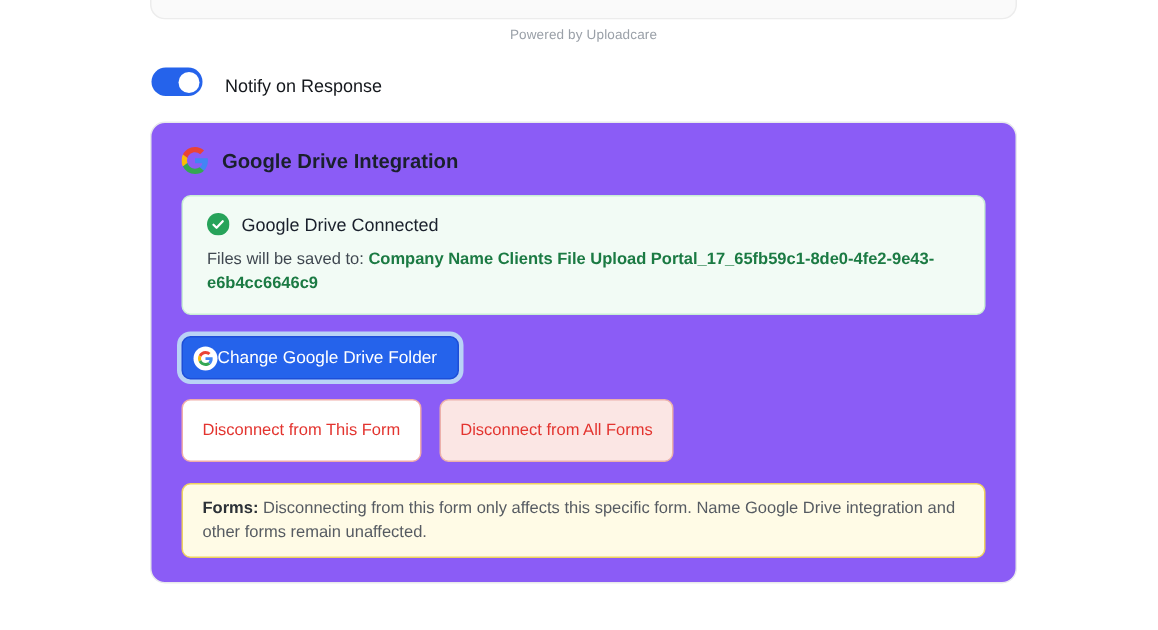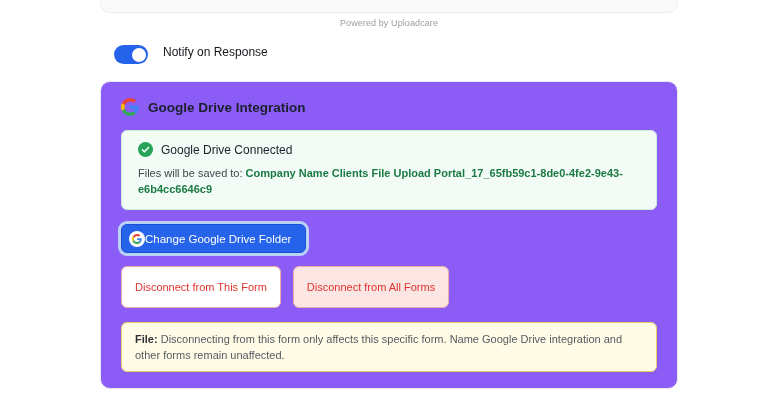--- a/index.html
+++ b/index.html
@@ -28,23 +28,23 @@
   .powered-by {
     margin-top: 5px;
     text-align: center;
     font-size: 9px;
     color: #9aa0a8;
     letter-spacing: 0.1px;
   }
   
   .toggle-row {
     display: flex;
-    align-items: flex-start;
+    align-items: flex-end;
     gap: 15px;
-    margin-left: 14px;
+    margin-left: 1px;
   }
   .toggle-row.first { margin-top: 17px; }
   .toggle-row.second { margin-top: 19px; }
   .toggle {
     width: 34px;
     height: 19px;
     border-radius: 10px;
     background: #2563eb;
     border: none;
     position: relative;
@@ -231,18 +231,18 @@
       </span>
       <span>Change Google Drive Folder</span>
     </button>
 
     <div class="danger-row">
       <button class="btn-danger-outline">Disconnect from This Form</button>
       <button class="btn-danger-soft">Disconnect from All Forms</button>
     </div>
 
     <div class="note-box">
-      <strong>File:</strong><span> Disconnecting from this form only affects this specific form. Name Google Drive integration and other forms remain unaffected.</span>
+      <strong>Forms:</strong><span> Disconnecting from this form only affects this specific form. Name Google Drive integration and other forms remain unaffected.</span>
     </div>
 
   </section>
 
 </div>
 
 </body></html>

